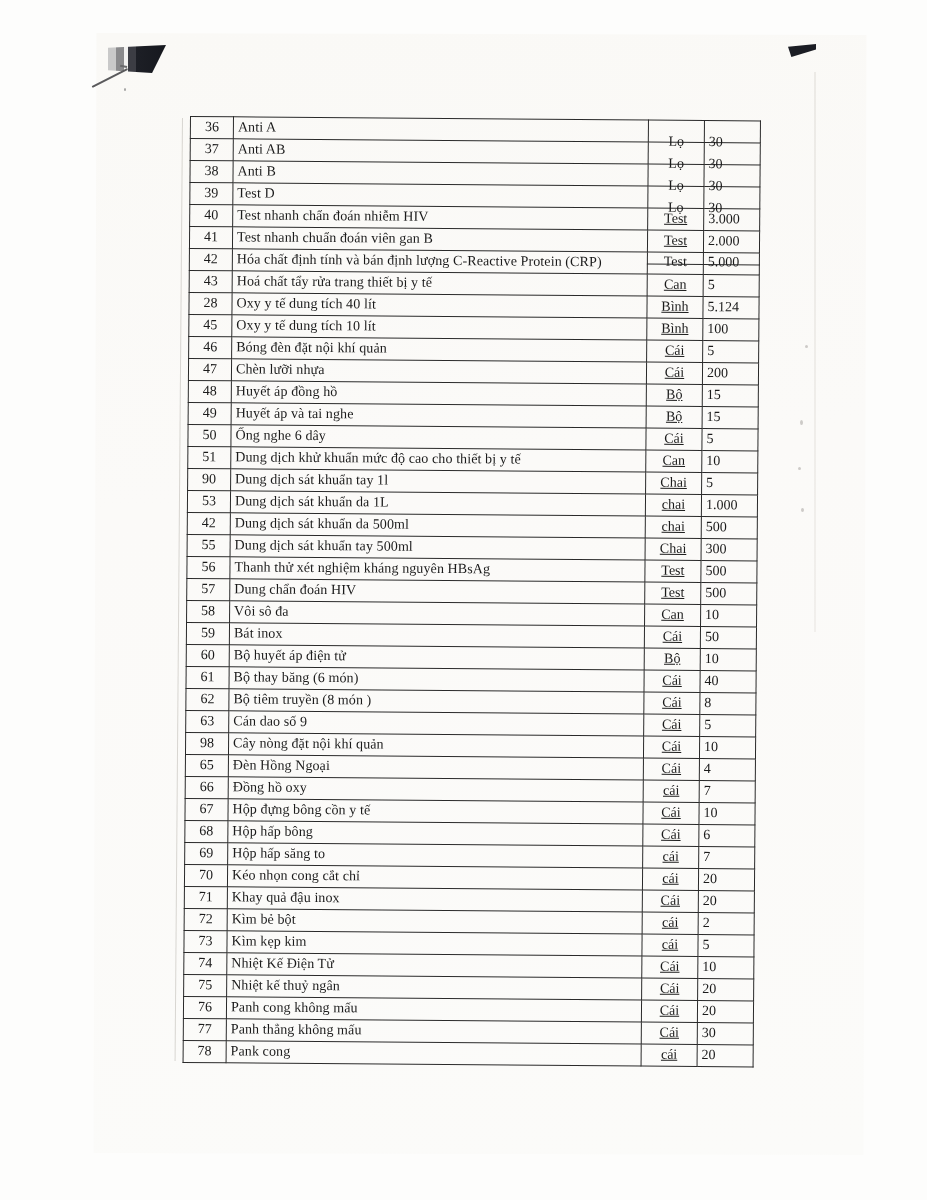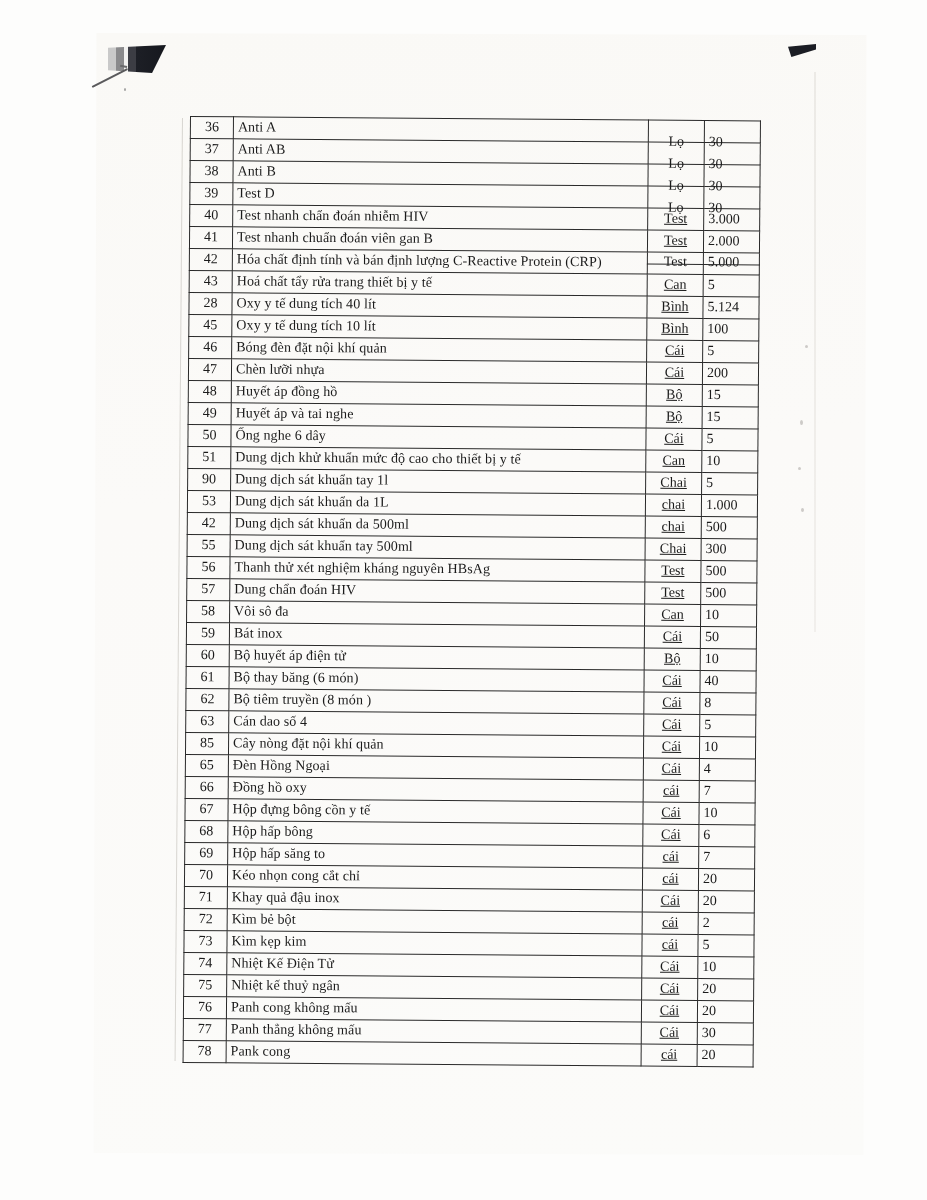--- a/index.html
+++ b/index.html
@@ -290,26 +290,26 @@
             <td class="col-qty"><span>40</span></td>
           </tr>
           <tr>
             <td class="col-no"><span>62</span></td>
             <td class="col-name"><span>Bộ tiêm truyền (8 món )</span></td>
             <td class="col-unit"><span>Cái</span></td>
             <td class="col-qty"><span>8</span></td>
           </tr>
           <tr>
             <td class="col-no"><span>63</span></td>
-            <td class="col-name"><span>Cán dao số 4</span></td>
-            <td class="col-unit"><span>Cái</span></td>
-            <td class="col-qty"><span>5</span></td>
-          </tr>
-          <tr>
-            <td class="col-no"><span>85</span></td>
+            <td class="col-name"><span>Cán dao số 9</span></td>
+            <td class="col-unit"><span>Cái</span></td>
+            <td class="col-qty"><span>5</span></td>
+          </tr>
+          <tr>
+            <td class="col-no"><span>98</span></td>
             <td class="col-name"><span>Cây nòng đặt nội khí quản</span></td>
             <td class="col-unit"><span>Cái</span></td>
             <td class="col-qty"><span>10</span></td>
           </tr>
           <tr>
             <td class="col-no"><span>65</span></td>
             <td class="col-name"><span>Đèn Hồng Ngoại</span></td>
             <td class="col-unit"><span>Cái</span></td>
             <td class="col-qty"><span>4</span></td>
           </tr>

